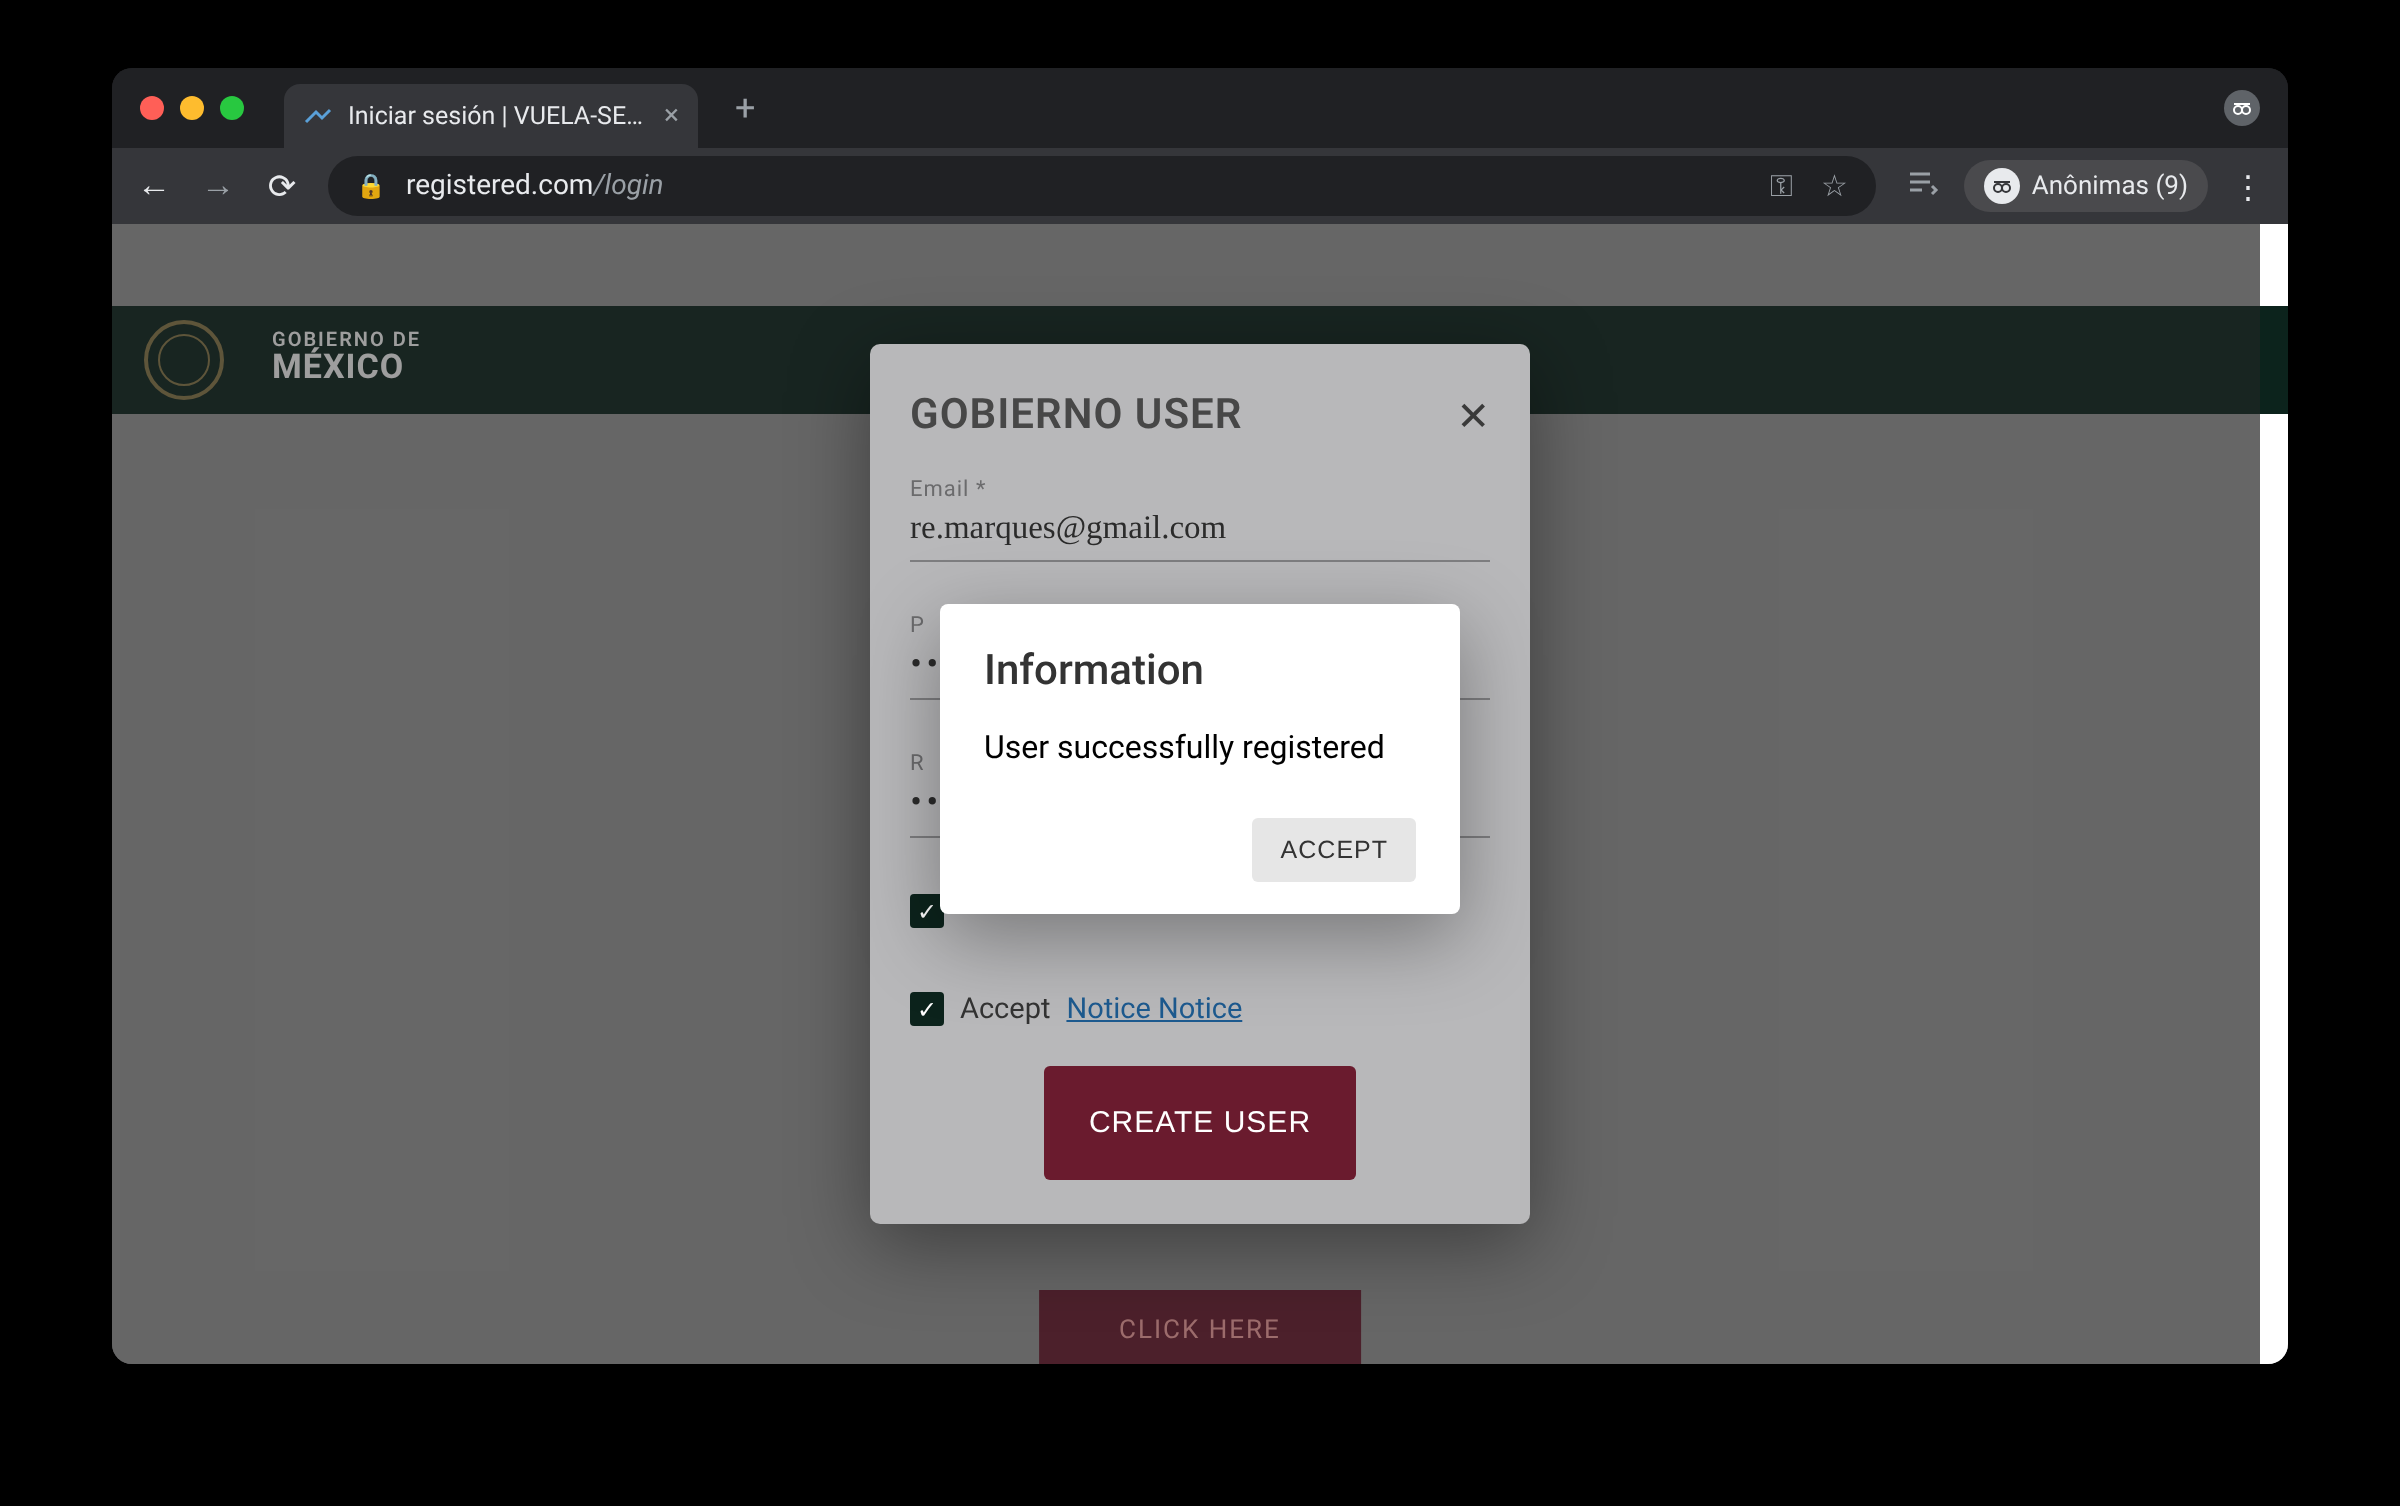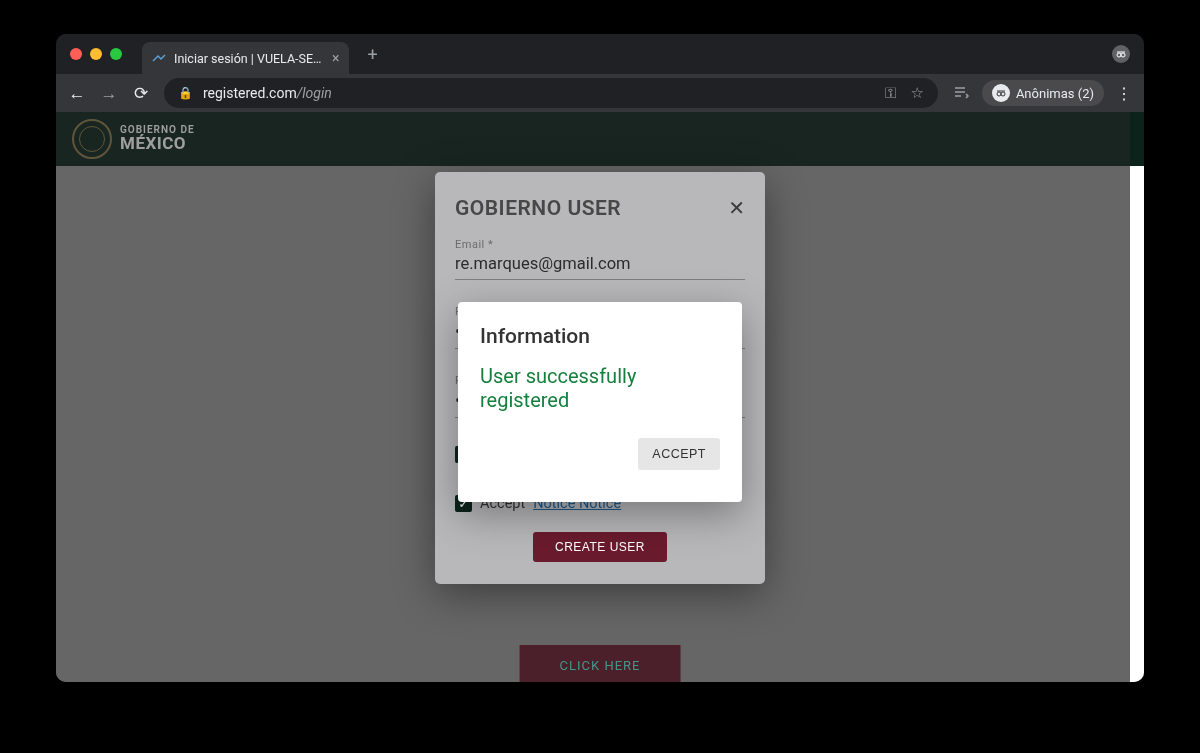--- a/index.html
+++ b/index.html
@@ -93,23 +93,24 @@
     background:#9a9a9a;
     overflow:hidden;
   }
   .scrollbar-track{position:absolute;right:0;top:0;bottom:0;width:14px;background:#fff;}
   .gov-header{
     height:54px;
     background:#0c231c;
     display:flex;
     align-items:center;
     padding:0 16px;
-    gap:8px;
+    gap:24px;
     position:relative;
     z-index:1;
+    margin-top:41px;
   }
   .seal{
     width:40px;height:40px;border-radius:50%;
     border:2px solid #8a7a4a;
     display:flex;align-items:center;justify-content:center;
   }
   .seal-inner{ width:26px;height:26px;border-radius:50%;border:1.5px solid #8a7a4a;}
   .gov-text{ color:#fff; line-height:1.05;}
   .gov-line1{ font-size:10px; letter-spacing:1px; font-weight:600;}
   .gov-line2{ font-size:17px; font-weight:700; letter-spacing:0.5px;}
@@ -118,21 +119,21 @@
     position:absolute; left:0;right:14px;top:0;bottom:0;
     background:rgba(40,40,40,0.45);
     z-index:2;
   }
 
   .page-btn{
     position:absolute;
     left:50%; transform:translateX(-50%);
     bottom:-4px;
     background:#6a1b2e;
-    color:#5eead4;
+    color:#fca5a5;
     padding:13px 40px;
     font-size:13px;
     letter-spacing:1px;
     z-index:1;
   }
 
   
   .register-modal{
     position:absolute;
     z-index:3;
@@ -143,47 +144,47 @@
     border-radius:5px;
     padding:24px 20px 22px;
     box-shadow:0 10px 40px rgba(0,0,0,0.4);
     color:#3a3a3a;
   }
   .rm-header{display:flex;align-items:center;justify-content:space-between; margin-bottom:18px;}
   .rm-title{ font-size:21px; font-weight:600; color:#474747; letter-spacing:0.5px;}
   .rm-close{ font-size:20px; cursor:pointer; color:#3a3a3a;}
   .field{ margin-bottom:25px; border-bottom:1px solid #7e7e80;}
   .field-label{ font-size:11px; color:#6b6b6d; letter-spacing:0.5px; display:block; margin-bottom:3px;}
-  .field-value{ font-size:16.5px; color:#2b2b2b; padding-bottom:6px;}
+  .field-value{ font-size:16.5px; color:#2b2b2b; padding-bottom:6px;font-family:Liberation Serif, serif;}
   .field-dots{ font-size:18px; letter-spacing:2px; color:#2b2b2b; padding-bottom:6px;}
   .check-row{ display:flex; align-items:center; gap:8px; font-size:14.5px; color:#333; margin:14px 0;}
   .checkbox{ width:17px;height:17px;background:#0c231c;display:flex;align-items:center;justify-content:center;color:#fff;font-size:12px;border-radius:2px;cursor:pointer;}
   .link{ color:#1d5a8f; text-decoration:underline; cursor:pointer;}
   .create-btn{
     display:block; margin:20px auto 0;
     background:#6a1b2e; color:#fff;
-    border:none; padding:8px 22px;
-    font-size:12px; letter-spacing:0.5px;
+    border:none; padding:20px 22px;
+    font-size:15px; letter-spacing:0.5px;
     border-radius:3px; cursor:pointer;
   }
 
   
   .info-dialog{
     position:absolute;
     z-index:4;
     left:50%; transform:translateX(-50%);
     top:190px;
-    width:284px;
+    width:260px;
     background:#fff;
     border-radius:4px;
-    padding:22px 22px 32px;
+    padding:22px 22px 16px;
     box-shadow:0 12px 40px rgba(0,0,0,0.35);
   }
   .info-title{ font-size:21px; font-weight:500; color:#333; margin-bottom:16px;}
-  .info-body{ font-size:20px; color:#15803d; margin-bottom:26px;}
+  .info-body{ font-size:16px; color:#000000; margin-bottom:26px;}
   .info-actions{ display:flex; justify-content:flex-end;}
   .accept-btn{
     background:#e6e6e6; border:none;
     color:#333; font-size:12.5px; letter-spacing:0.5px;
     padding:9px 14px; border-radius:3px; cursor:pointer;
   }
 </style>
 </head>
 <body>
 
@@ -238,21 +239,21 @@
           </svg>
       </span>
       <div class="profile-chip">
         <span class="profile-icon">
           <svg width="12" height="12" viewBox="0 0 12 12">
               <circle cx="4" cy="7" r="2" fill="none" stroke="#35363a" stroke-width="1"></circle>
               <circle cx="8" cy="7" r="2" fill="none" stroke="#35363a" stroke-width="1"></circle>
               <path d="M2 4h8" stroke="#35363a" stroke-width="1"></path>
             </svg>
         </span>
-        <span>Anônimas (2)</span>
+        <span>Anônimas (9)</span>
       </div>
       <span class="kebab">⋮</span>
     </div>
   </div>
 
   <div class="viewport">
     <div class="scrollbar-track"></div>
 
     <div class="gov-header">
       <div class="seal">

